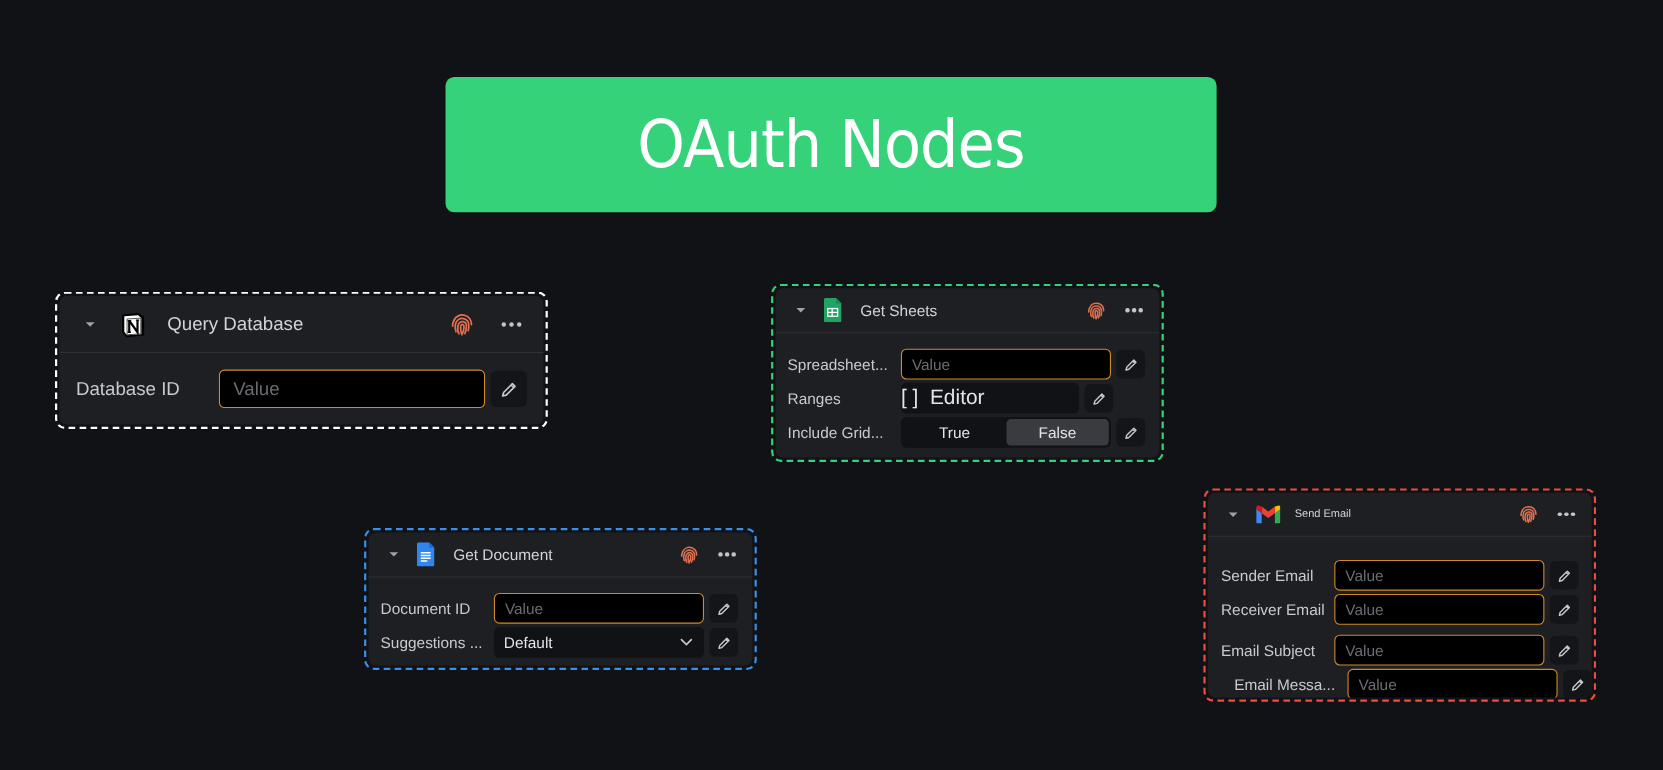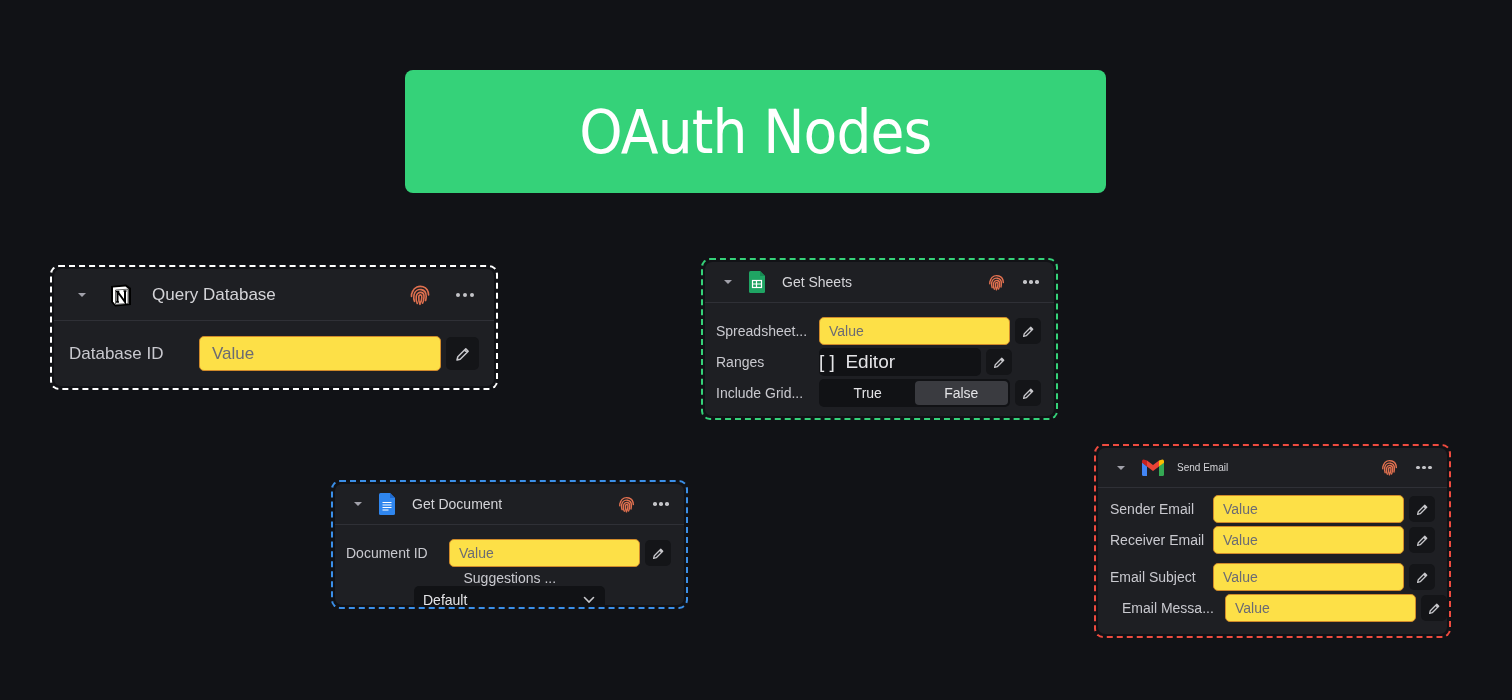--- a/index.html
+++ b/index.html
@@ -47,21 +47,21 @@
   }
   .node-title { color: #d4d4d8; flex: 1; white-space: nowrap; }
   .fp { flex: none; display: flex; align-items: center; justify-content: center; }
   .dots { flex: none; display: flex; gap: 3px; align-items: center; justify-content: center; }
   .dots span { width: 4px; height: 4px; border-radius: 50%; background: #c4c4c8; display: block; }
 
   .row { display: flex; align-items: center; }
   .field-label { color: #c9c9cf; white-space: nowrap; overflow: hidden; flex: none; }
   .input {
     flex: none;
-    background: #fde047;
+    background: #000000;
     border: 1.5px solid #d08a2a;
     border-radius: 5px;
     color: #6b6b73;
     display: flex; align-items: center;
   }
   .input::placeholder { color: #6b6b73; }
   .plain {
     flex: none; background: #111215; border-radius: 5px;
     display: flex; align-items: center; color: #e4e4e7;
   }
@@ -221,21 +221,21 @@
       <div style="padding-top:14px;">
         <div class="row" style="height:28px;margin-bottom:3px;">
           <span class="field-label" style="margin-left:11px;width:103px;font-size:14px;">Document ID</span>
           <input class="input" style="width: 191px; height: 28px; padding: 0px 9px; font-size: 14px; font-family: &quot;Liberation Sans&quot;, sans-serif;" placeholder="Value">
           <span class="edit-btn" style="width:26px;height:26px;margin-left:5px;">
             <svg width="13" height="13" viewBox="0 0 16 16">
                 <path d="M2 14 L2.8 10.8 L10.8 2.8 L13.2 5.2 L5.2 13.2 Z M9.6 4 L12 6.4" fill="none" stroke="#c8c8cc" stroke-width="1.6" stroke-linejoin="round"></path>
               </svg>
           </span>
         </div>
-        <div class="row" style="height:28px;flex-direction:column;">
+        <div class="row" style="height:28px;">
           <span class="field-label" style="margin-left:11px;width:103px;font-size:14px;">Suggestions ...</span>
           <span class="plain" style="width:191px;height:28px;padding:0 10px 0 9px;font-size:14px;justify-content:space-between;">
             <span>Default</span>
             <span style="display:flex;">
               <svg width="12" height="8" viewBox="0 0 12 8">
                   <path d="M1.5 1.5 L6 6 L10.5 1.5" fill="none" stroke="#c8c8cc" stroke-width="1.6" stroke-linecap="round"></path>
                 </svg>
             </span>
           </span>
           <span class="edit-btn" style="width:26px;height:26px;margin-left:5px;">
@@ -271,21 +271,21 @@
             <path d="M12 21.3 C10.9 19 10.6 16.4 10.8 13.7 C11 12.3 12 11.7 12.9 12 C13.8 12.3 13.9 13.3 13.8 14.5 C13.7 16.5 13.2 18.4 12.4 20.1"></path>
           </svg>
         </span>
         <span class="dots" style="width:18px;margin-right:14px;gap:2.5px;">
             <span style="width:3.5px;height:3.5px;"></span>
             <span style="width:3.5px;height:3.5px;"></span>
             <span style="width:3.5px;height:3.5px;"></span>
           </span>
       </div>
       <div style="padding-top:13px;">
-        <div class="row" style="height:16px;margin-bottom:3px;">
+        <div class="row" style="height:16px;margin-bottom:3px;margin-top:14px;">
           <span class="field-label" style="margin-left:12px;width:103px;font-size:14px;">Sender Email</span>
           <input class="input" style="width: 191px; height: 28px; padding: 0px 9px; font-size: 14px; font-family: &quot;Liberation Sans&quot;, sans-serif;" placeholder="Value">
           <span class="edit-btn" style="width:26px;height:26px;margin-left:5px;">
             <svg width="13" height="13" viewBox="0 0 16 16">
                 <path d="M2 14 L2.8 10.8 L10.8 2.8 L13.2 5.2 L5.2 13.2 Z M9.6 4 L12 6.4" fill="none" stroke="#c8c8cc" stroke-width="1.6" stroke-linejoin="round"></path>
               </svg>
           </span>
         </div>
         <div class="row" style="height:40px;margin-bottom:3px;">
           <span class="field-label" style="margin-left:12px;width:103px;font-size:14px;">Receiver Email</span>

